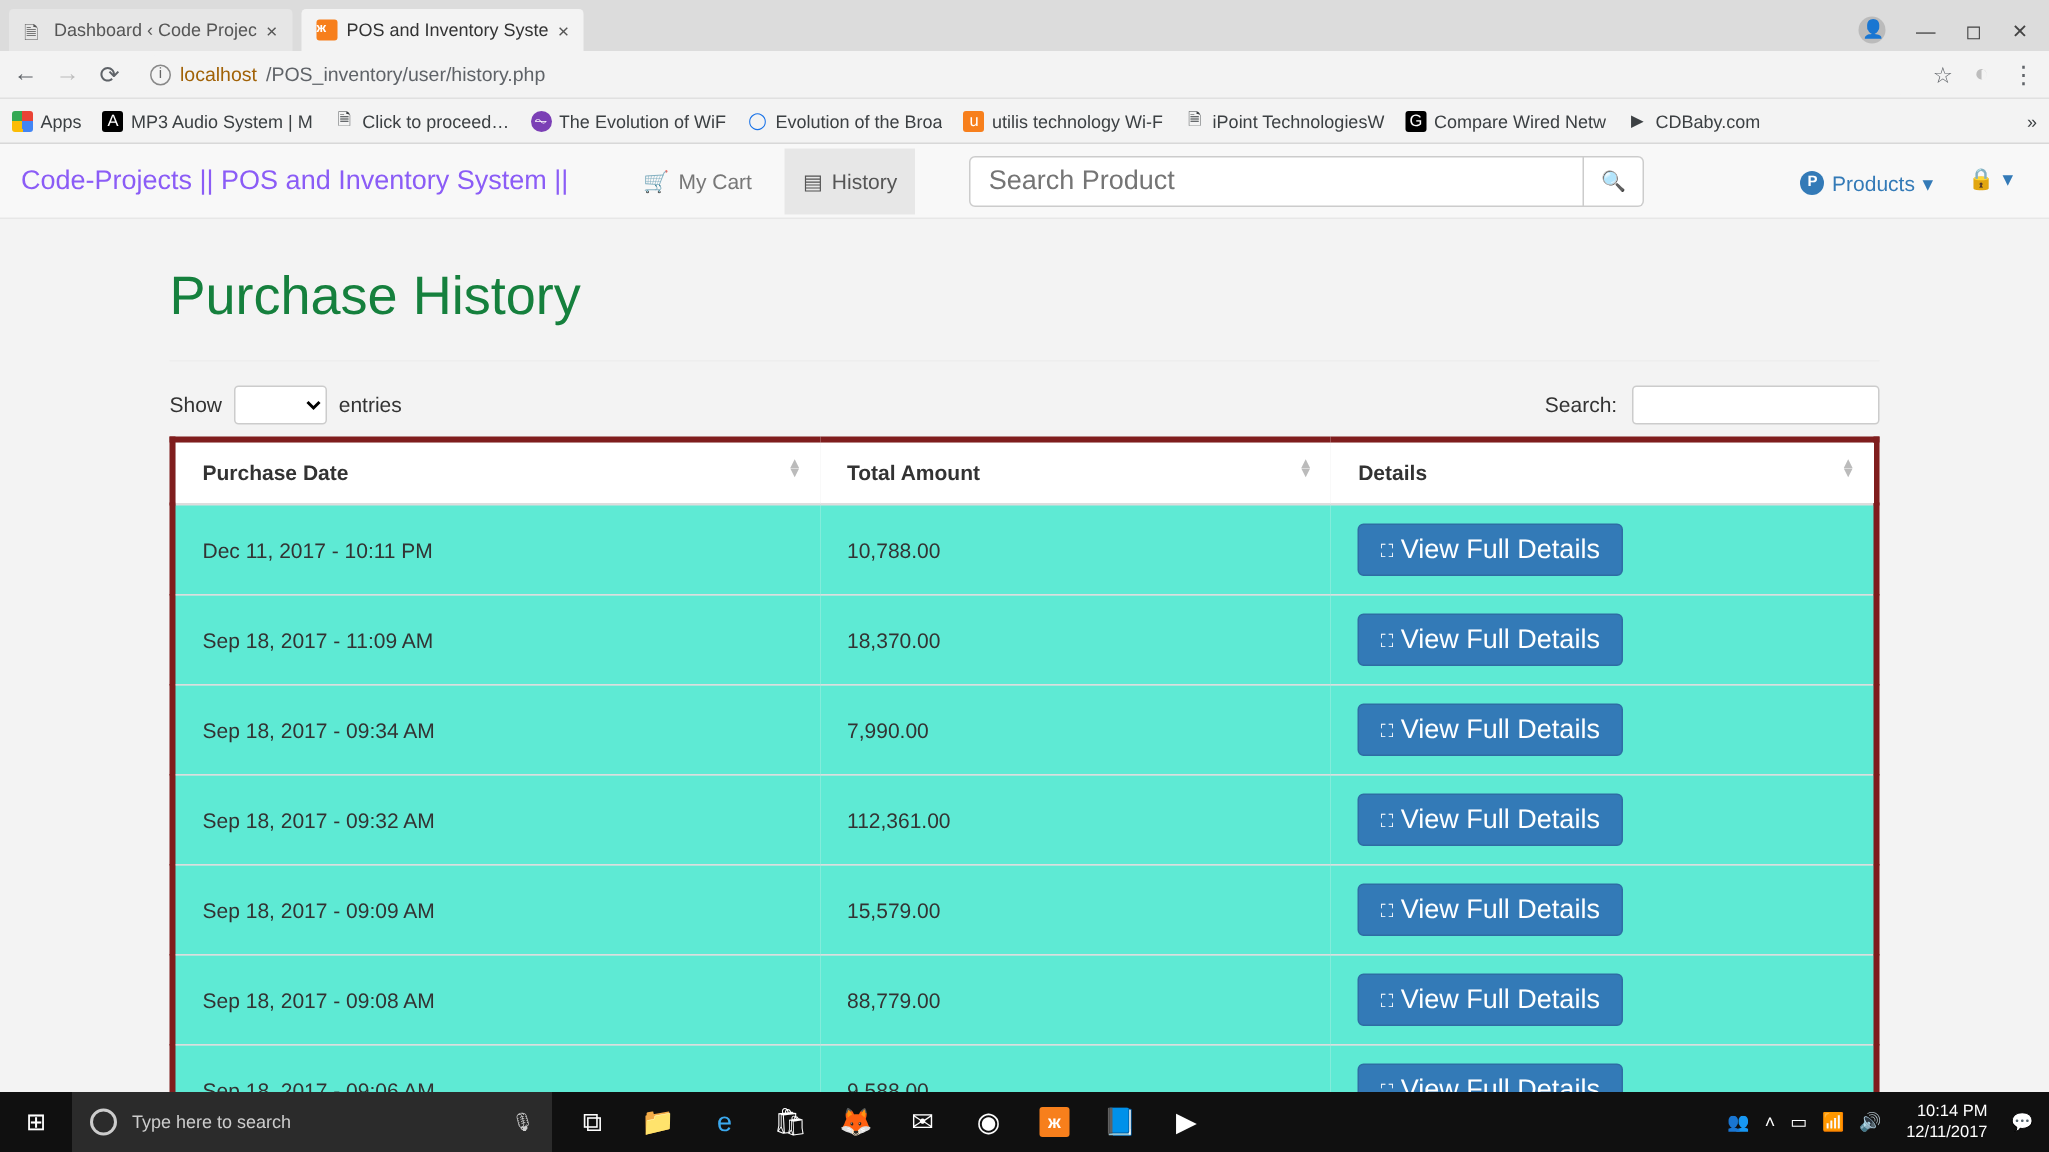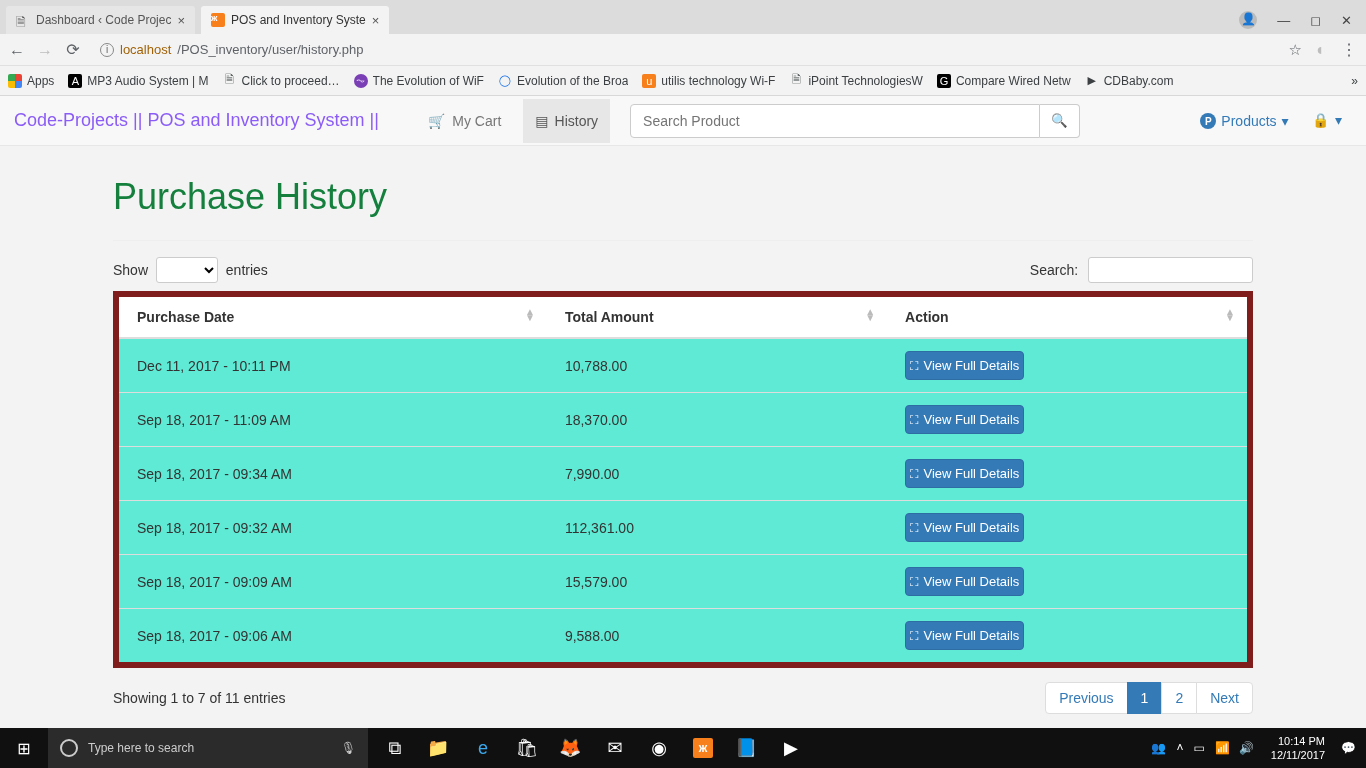--- a/index.html
+++ b/index.html
@@ -32,41 +32,41 @@
 .bkitem { display: flex; align-items: center; gap: 5px; white-space: nowrap; }
 .bklabel { max-width: 150px; overflow: hidden; text-overflow: ellipsis; }
 .bkicon { width: 14px; height: 14px; display: inline-flex; align-items: center; justify-content: center; font-size: 11px; border-radius: 2px; }
 
 
 .appnav { display: flex; align-items: center; height: 50px; background: #f8f8f8; border-bottom: 1px solid #e7e7e7; padding: 0 14px; gap: 10px; }
 .brand { font-size: 18px; color: #8b5cf6; margin-right: 28px; }
 .navlink { color: #777; font-size: 14px; padding: 14px 12px; display: flex; align-items: center; gap: 6px; }
 .navlink.active { background: #e7e7e7; color: #555; }
 .searchwrap { display: flex; margin-left: 10px; }
-.searchwrap input { width: 410px; height: 34px; border: 1px solid #ccc; border-radius: 4px 0 0 4px; padding: 0 12px; font-size: 14px; outline: none; }
+.searchwrap input { width: 410px; height: 34px; border: 1px solid #ccc; border-radius: 4px 0 0 4px; padding: 0 12px; font-size: 18px; outline: none; margin-left: 16px; }
 .searchwrap button { width: 40px; height: 34px; border: 1px solid #ccc; border-left: none; background: #fff; border-radius: 0 4px 4px 0; cursor: pointer; }
 .appnav .fill { flex: 1; }
 .navright a { color: #337ab7; text-decoration: none; padding: 10px; font-size: 14px; display: inline-flex; align-items: center; gap: 5px; }
 .navright .lock { color: #337ab7; }
 
 
 .container { width: 1140px; margin: 0 auto; padding-top: 30px; }
 h1.page-title { font-size: 36px; font-weight: 500; color: #15803d; margin-bottom: 22px; }
 hr.sep { border: none; border-top: 1px solid #eee; margin-bottom: 16px; }
 
 .dt-top { display: flex; justify-content: space-between; align-items: center; margin-bottom: 8px; font-size: 14px; color: #333; }
 .dt-top select { height: 26px; border: 1px solid #ccc; border-radius: 3px; width: 62px; margin: 0 4px; background: #fff; }
 .dt-top input { height: 26px; border: 1px solid #ccc; border-radius: 3px; width: 165px; margin-left: 6px; padding: 0 6px; }
 
-table.data { width: 100%; border-collapse: collapse; border: 6px solid #7f1d1d; }
+table.data { width: 100%; border-collapse: collapse; border: 4px solid #7f1d1d; }
 table.data th { background: #fff; text-align: left; padding: 12px 18px; font-weight: 700; font-size: 14px; border-bottom: 2px solid #ddd; border-top: 1px solid #ddd; position: relative; }
 table.data th .sort { position: absolute; right: 12px; top: 12px; color: #bbb; font-size: 10px; line-height: 6px; }
 table.data td { padding: 12px 18px; font-size: 14px; border-top: 1px solid #ddd; color: #333; vertical-align: middle; }
 table.data tbody tr { background: #5eead4; }
-.btn-view { background: #337ab7; border: 1px solid #2e6da4; color: #fff; font-size: 13px; padding: 6px 4px; border-radius: 4px; display: inline-flex; align-items: center; gap: 5px; cursor: pointer; }
+.btn-view { background: #337ab7; border: 1px solid #2e6da4; color: #fff; font-size: 18px; padding: 6px 14px; border-radius: 4px; display: inline-flex; align-items: center; gap: 5px; cursor: pointer; }
 .btn-view::before { content: "⛶"; font-size: 12px; }
 
 .dt-bottom { display: flex; justify-content: space-between; align-items: center; margin-top: 14px; font-size: 14px; }
 .pagination { display: flex; }
 .pagination a { border: 1px solid #ddd; padding: 7px 13px; color: #337ab7; text-decoration: none; margin-left: -1px; background: #fff; }
 .pagination a:first-child { border-radius: 4px 0 0 4px; }
 .pagination a:last-child { border-radius: 0 4px 4px 0; }
 .pagination a.active { background: #337ab7; color: #fff; border-color: #337ab7; }
 
 
@@ -204,21 +204,21 @@
       <span>Search:</span>
       <input type="text" style="">
     </div>
   </div>
 
   <table class="data">
     <thead>
       <tr>
         <th style="width:38%"><span>Purchase Date</span><span class="sort">▲<br>▼</span></th>
         <th style="width:30%"><span>Total Amount</span><span class="sort">▲<br>▼</span></th>
-        <th><span>Action</span><span class="sort">▲<br>▼</span></th>
+        <th><span>Details</span><span class="sort">▲<br>▼</span></th>
       </tr>
     </thead>
     <tbody id="rows">
         <tr>
           <td>Dec 11, 2017 - 10:11 PM</td>
           <td>10,788.00</td>
           <td><button class="btn-view">View Full Details</button></td>
         </tr>
         <tr>
           <td>Sep 18, 2017 - 11:09 AM</td>
@@ -231,20 +231,25 @@
           <td><button class="btn-view">View Full Details</button></td>
         </tr>
         <tr>
           <td>Sep 18, 2017 - 09:32 AM</td>
           <td>112,361.00</td>
           <td><button class="btn-view">View Full Details</button></td>
         </tr>
         <tr>
           <td>Sep 18, 2017 - 09:09 AM</td>
           <td>15,579.00</td>
+          <td><button class="btn-view">View Full Details</button></td>
+        </tr>
+        <tr>
+          <td>Sep 18, 2017 - 09:08 AM</td>
+          <td>88,779.00</td>
           <td><button class="btn-view">View Full Details</button></td>
         </tr>
         <tr>
           <td>Sep 18, 2017 - 09:06 AM</td>
           <td>9,588.00</td>
           <td><button class="btn-view">View Full Details</button></td>
         </tr>
       </tbody>
   </table>
 

